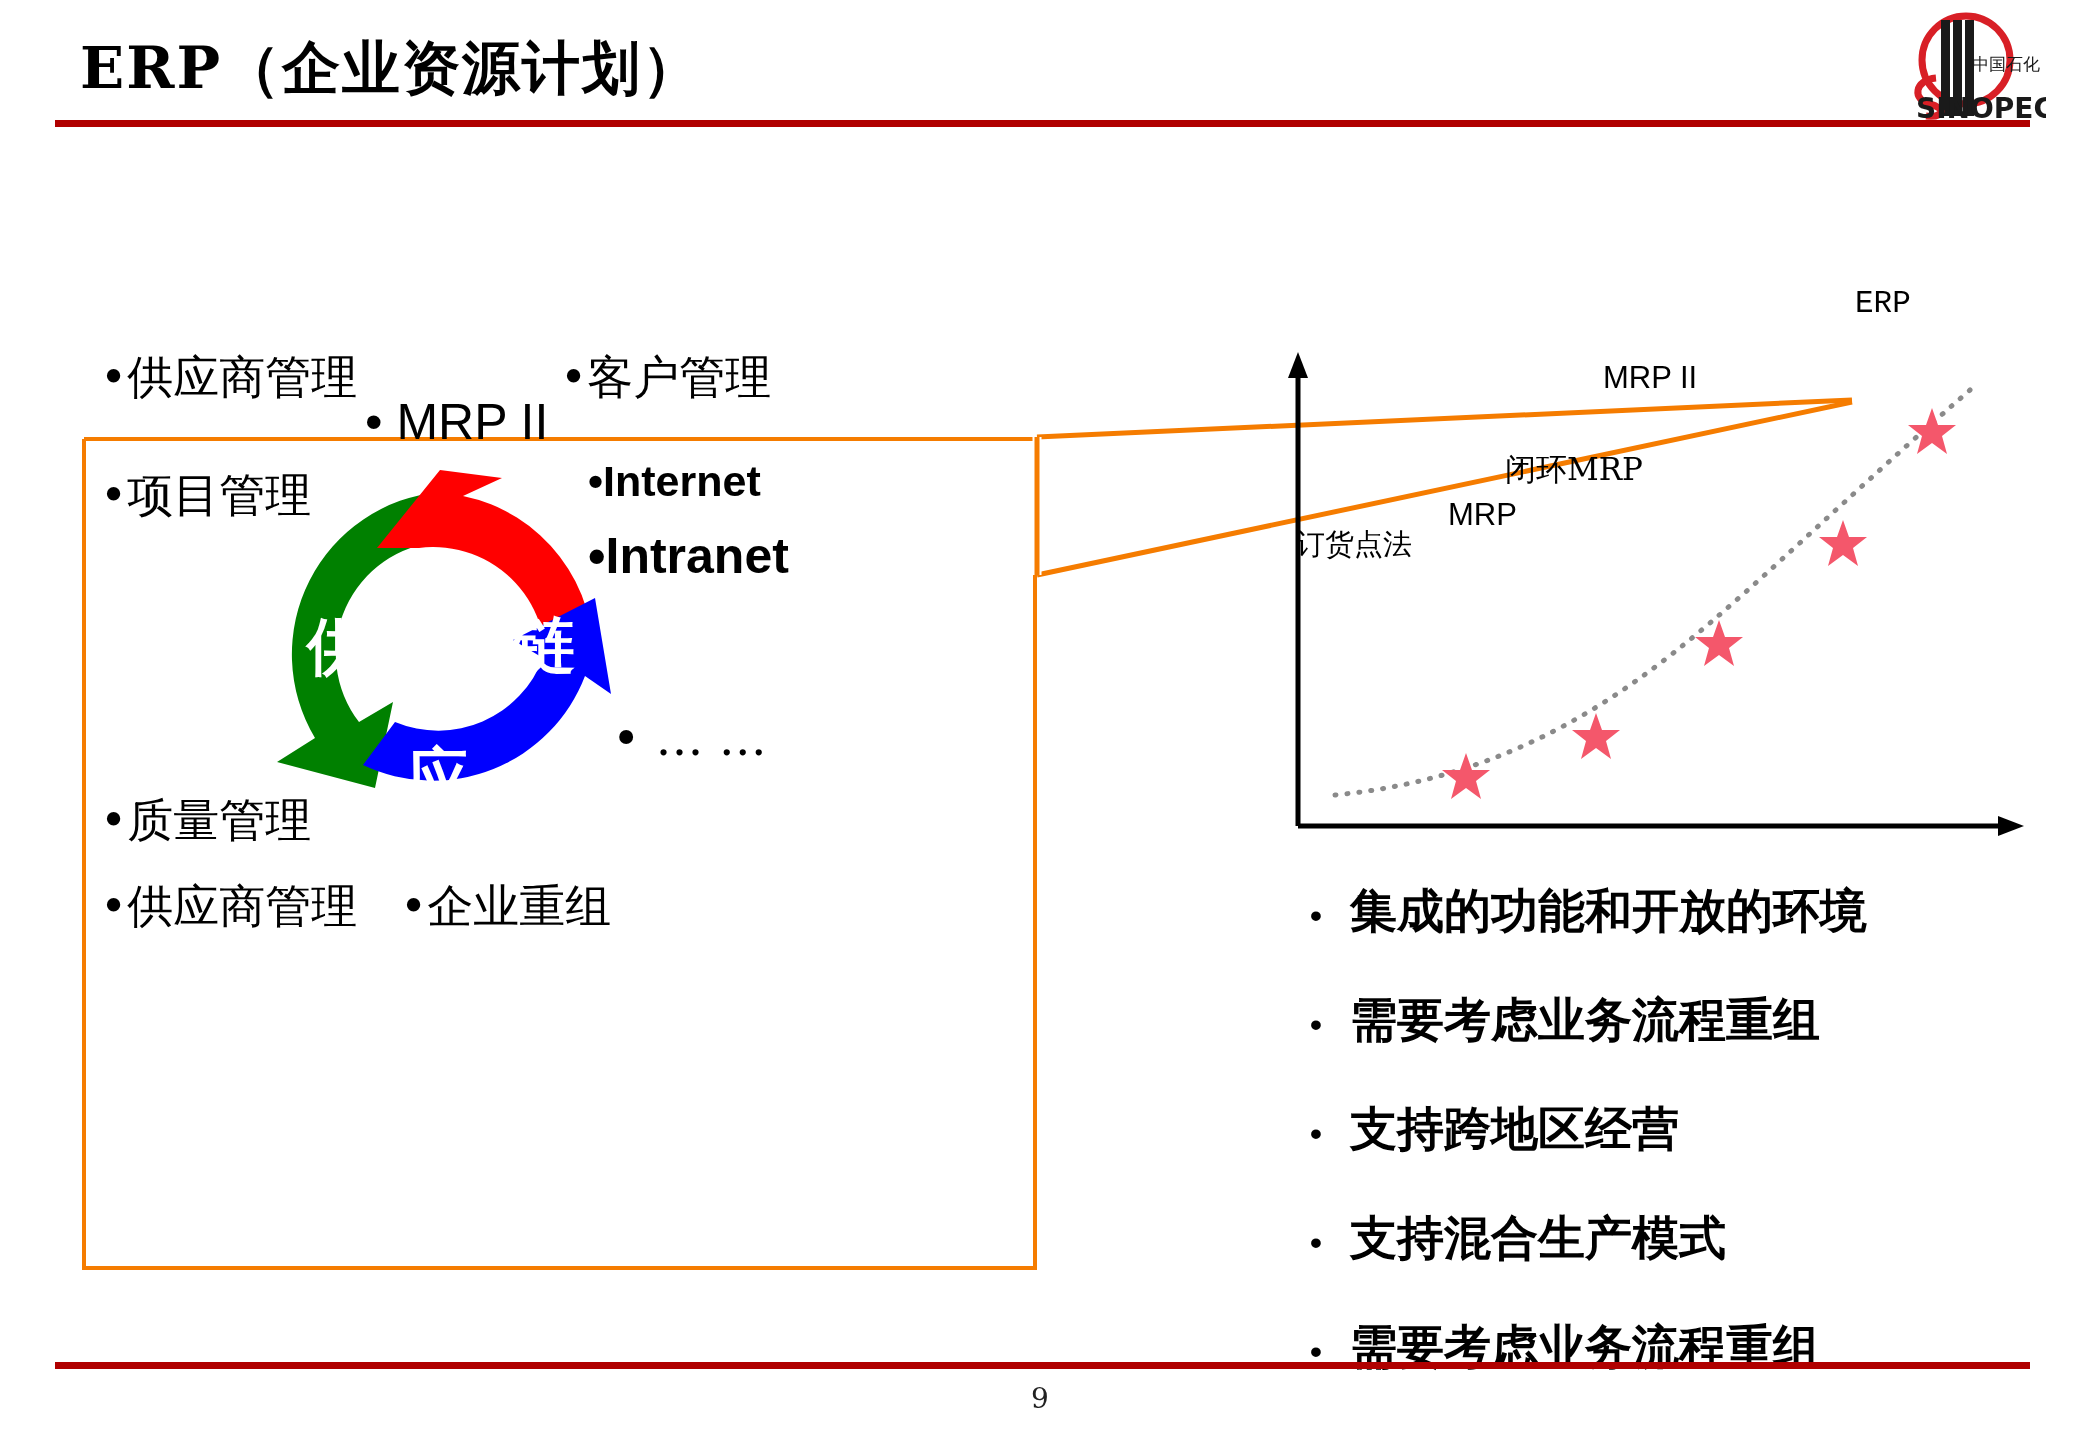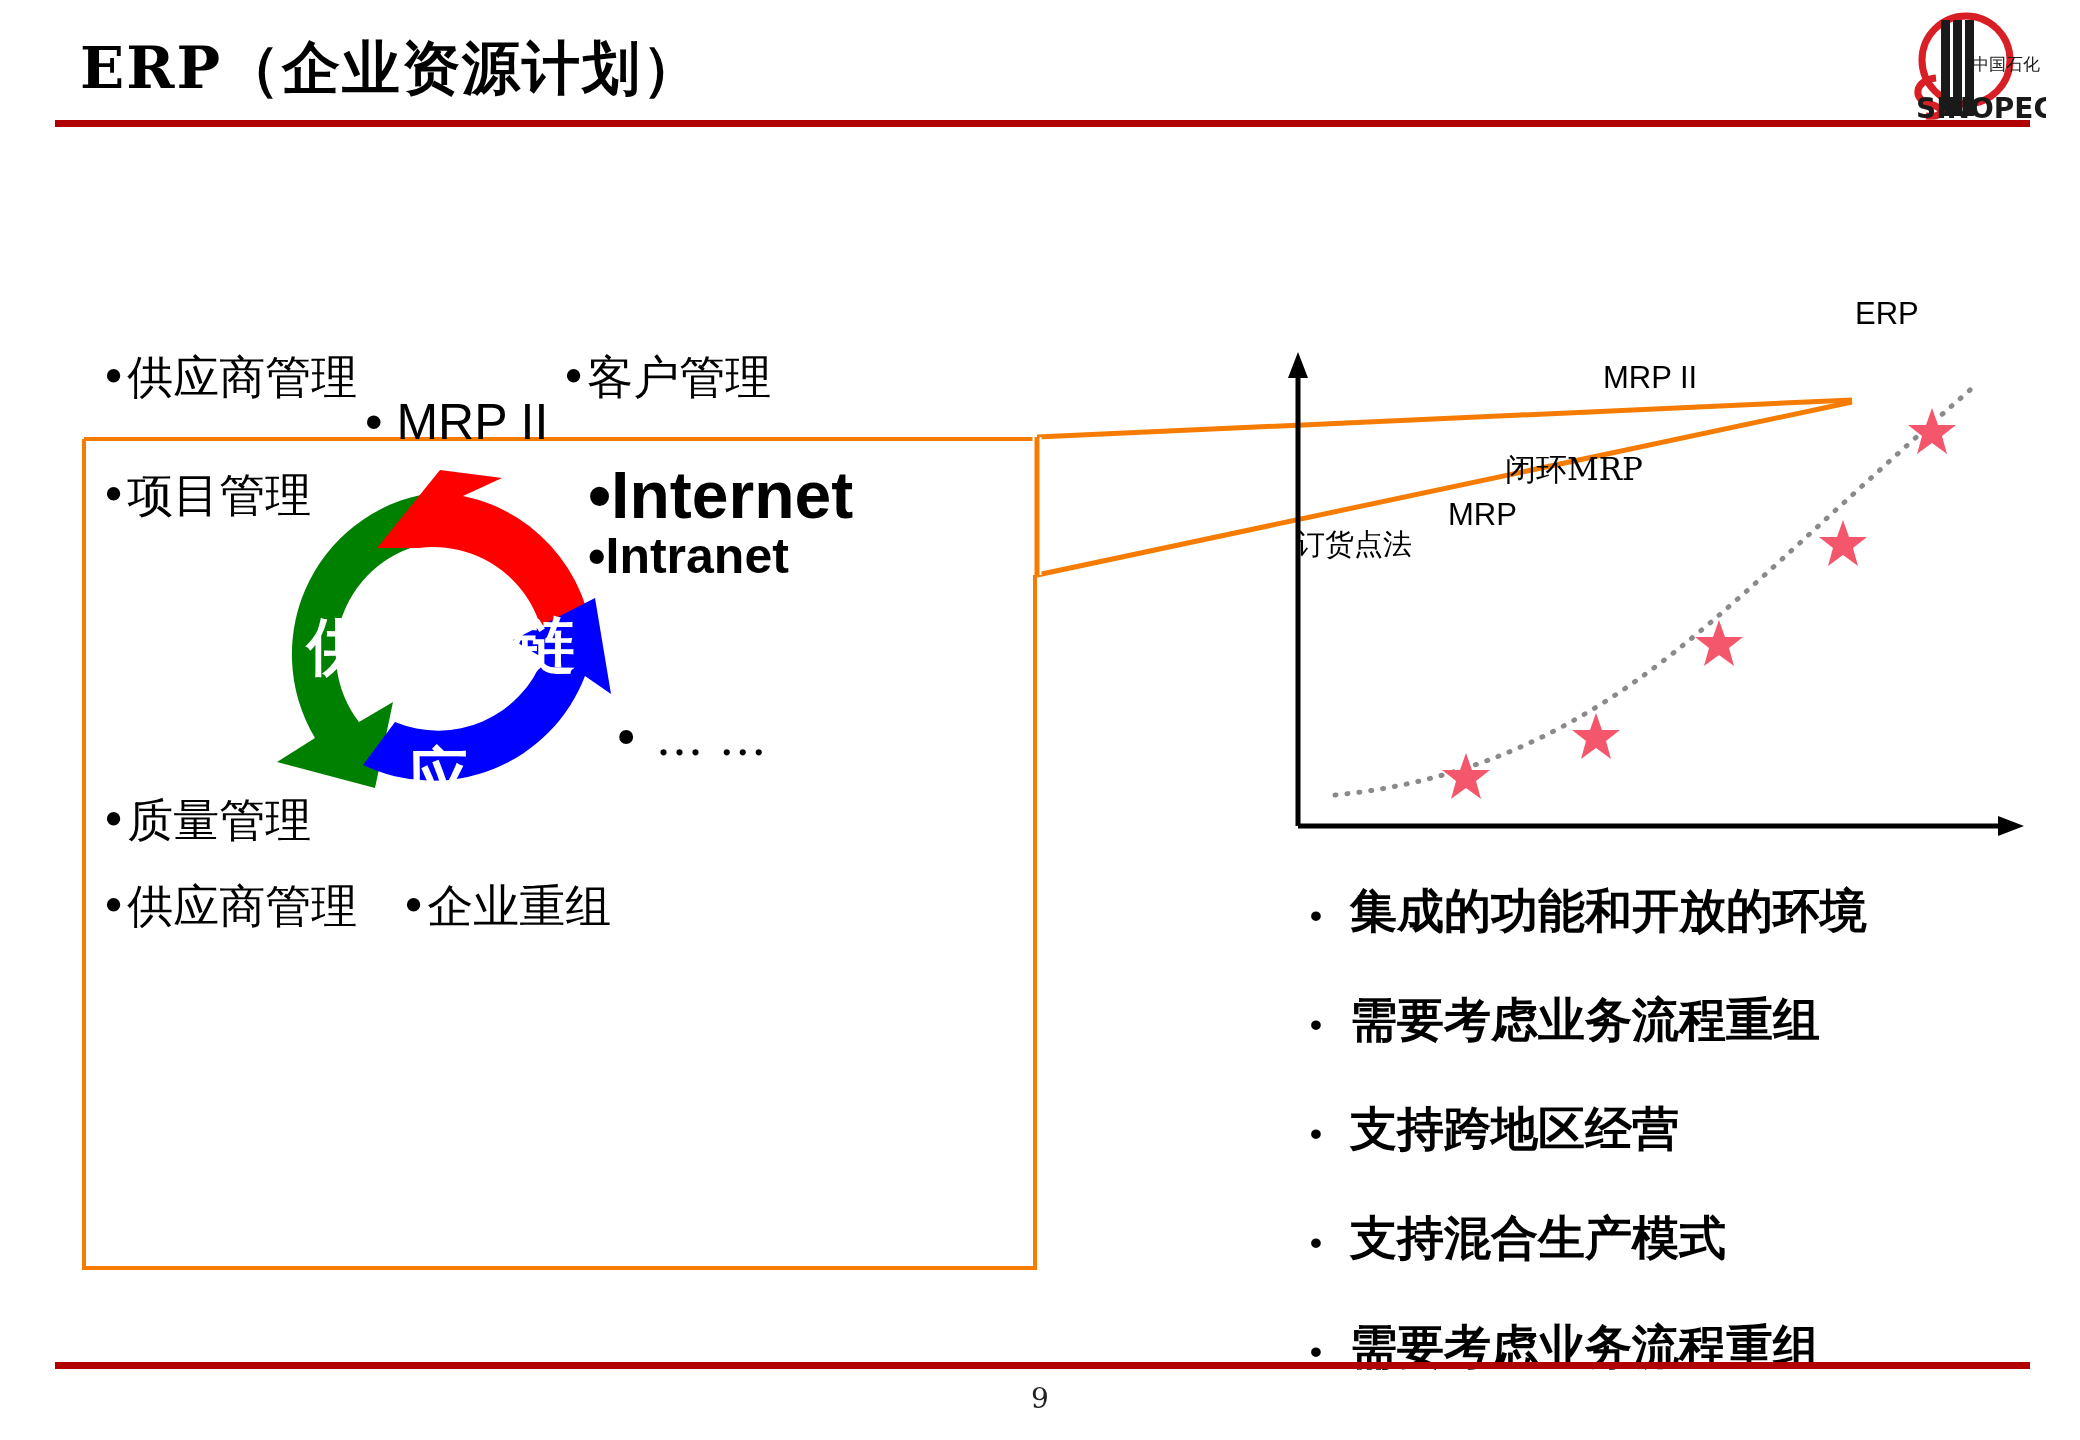--- a/index.html
+++ b/index.html
@@ -103,21 +103,21 @@
   <line x1="1037" y1="437" x2="1852" y2="400" stroke="#f57c00" stroke-width="5"></line>
   <line x1="1037" y1="575" x2="1852" y2="402" stroke="#f57c00" stroke-width="5"></line>
   <line x1="1037" y1="437" x2="1037" y2="575" stroke="#ffffff" stroke-width="9"></line>
   <line x1="1037" y1="437" x2="1037" y2="575" stroke="#f57c00" stroke-width="5"></line>
 </svg>
 
 <div class="boxlabel" style="left:100px;top:347px;">•供应商管理</div>
 <div class="boxlabel sans" style="left:365px;top:393px;font-size:50px;">• MRP II</div>
 <div class="boxlabel" style="left:560px;top:347px;">•客户管理</div>
 <div class="boxlabel" style="left:100px;top:465px;">•项目管理</div>
-<div class="boxlabel sans bold" style="left:588px;top:457px;font-size:66px;">•Internet</div>
+<div class="boxlabel sans bold" style="left:588px;top:457px;font-size:43px;">•Internet</div>
 <div class="boxlabel sans bold" style="left:588px;top:527px;font-size:50px;">•Intranet</div>
 <div class="boxlabel" style="left:612px;top:710px;font-size:48px;">• … …</div>
 <div class="boxlabel" style="left:100px;top:790px;">•质量管理</div>
 <div class="boxlabel" style="left:100px;top:876px;">•供应商管理</div>
 <div class="boxlabel" style="left:400px;top:876px;">•企业重组</div>
 
 <svg id="cycle" viewBox="0 0 370 360">
 
   <g>
     <path d="M 185 22
@@ -172,21 +172,21 @@
     <path d="M 439 290 l 6 17 h 18 l -14 11 5 18 -15 -11 -15 11 5 -18 -14 -11 h 18 z"></path>
     <path d="M 563 190 l 6 17 h 18 l -14 11 5 18 -15 -11 -15 11 5 -18 -14 -11 h 18 z"></path>
     <path d="M 652 78 l 6 17 h 18 l -14 11 5 18 -15 -11 -15 11 5 -18 -14 -11 h 18 z"></path>
   </g>
 </svg>
 
 <div class="chartlabel serifcn" style="left:1296px;top:525px;">订货点法</div>
 <div class="chartlabel" style="left:1448px;top:497px;">MRP</div>
 <div class="chartlabel mixcn" style="left:1505px;top:440px;margin-top:9px;">闭环MRP</div>
 <div class="chartlabel" style="left:1603px;top:360px;">MRP II</div>
-<div class="chartlabel" style="left:1855px;top:296px;">ERP</div>
+<div class="chartlabel" style="left:1855px;top:286px;font-family:Liberation Mono, monospace;">ERP</div>
 
 <div id="benefit-list">
   <div class="benefit">
     <span class="dot">•</span>
     <span>集成的功能和开放的环境</span>
   </div>
   <div class="benefit">
     <span class="dot">•</span>
     <span>需要考虑业务流程重组</span>
   </div>

